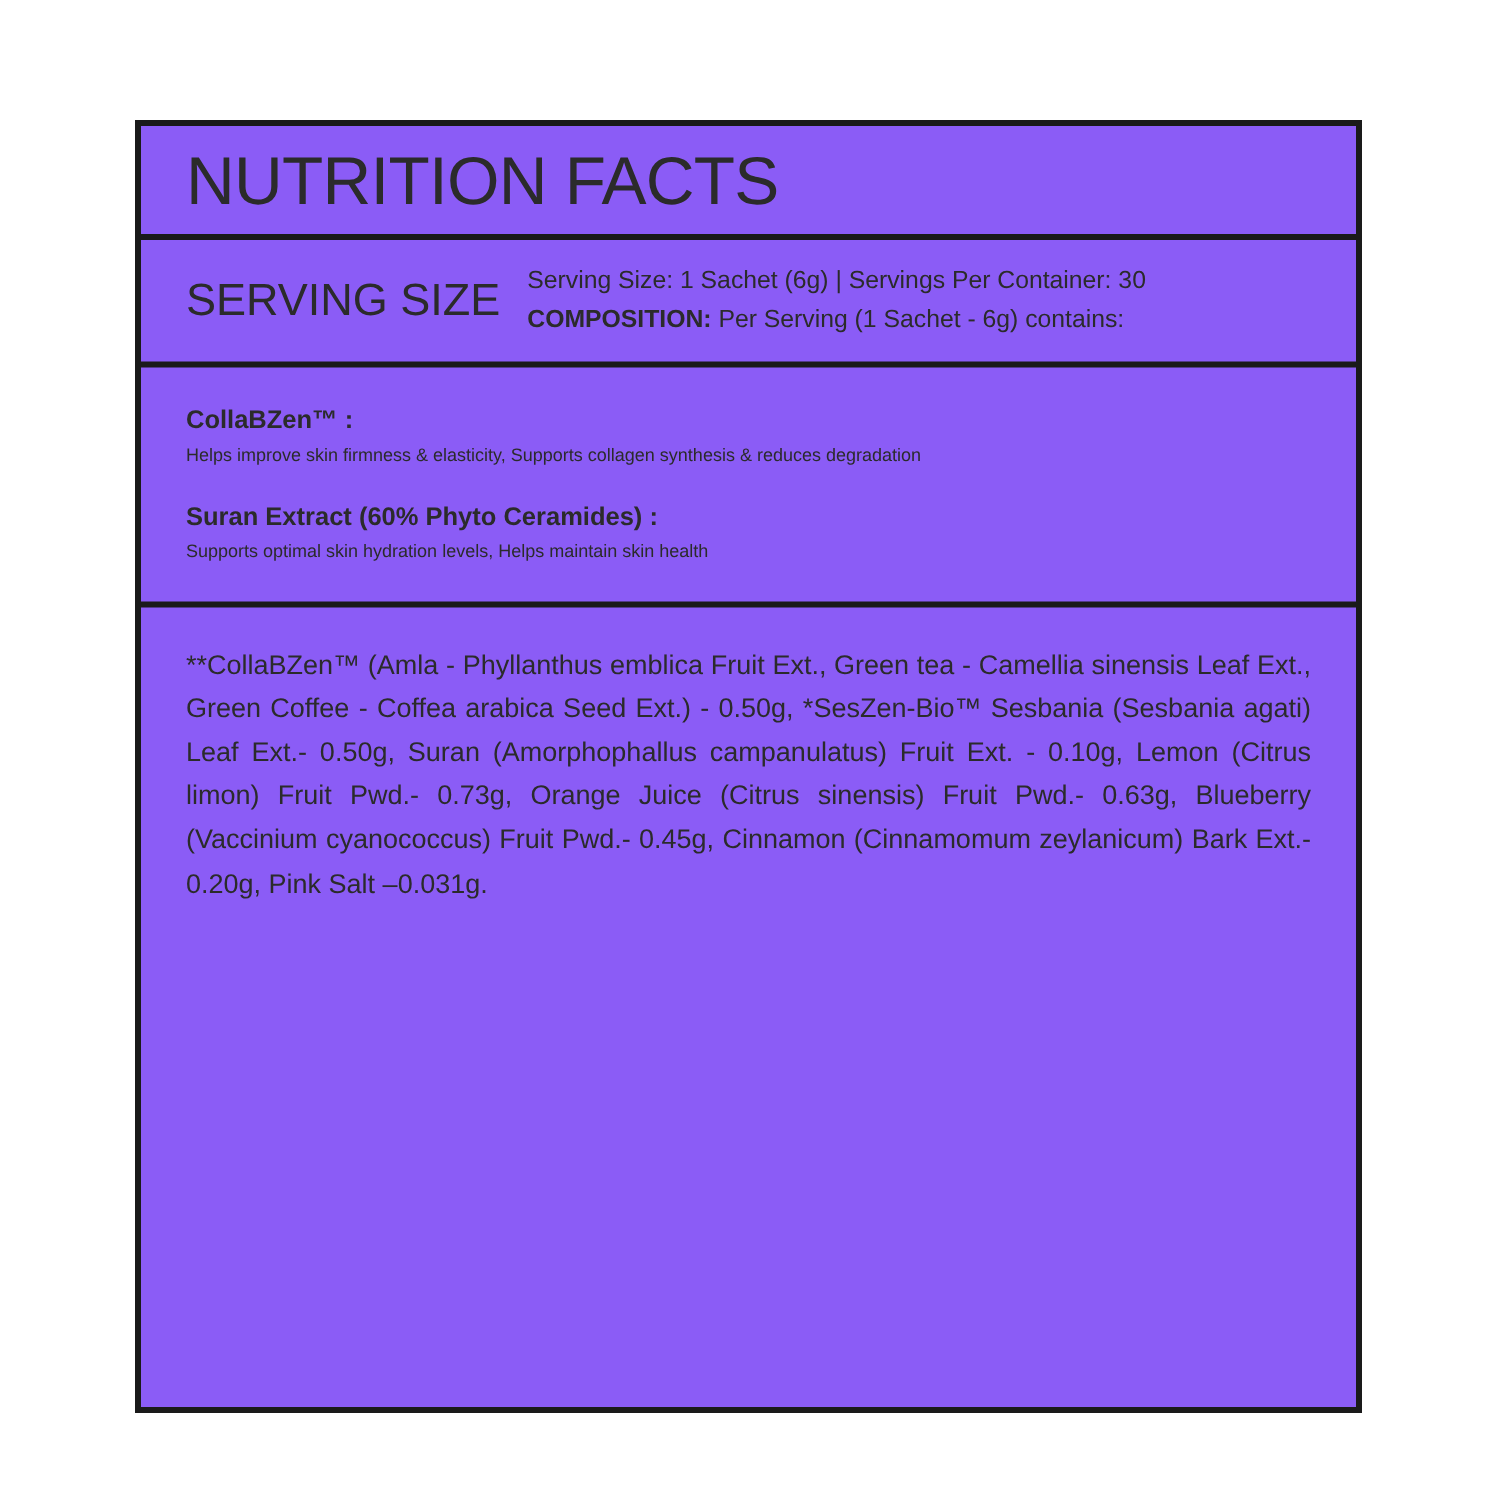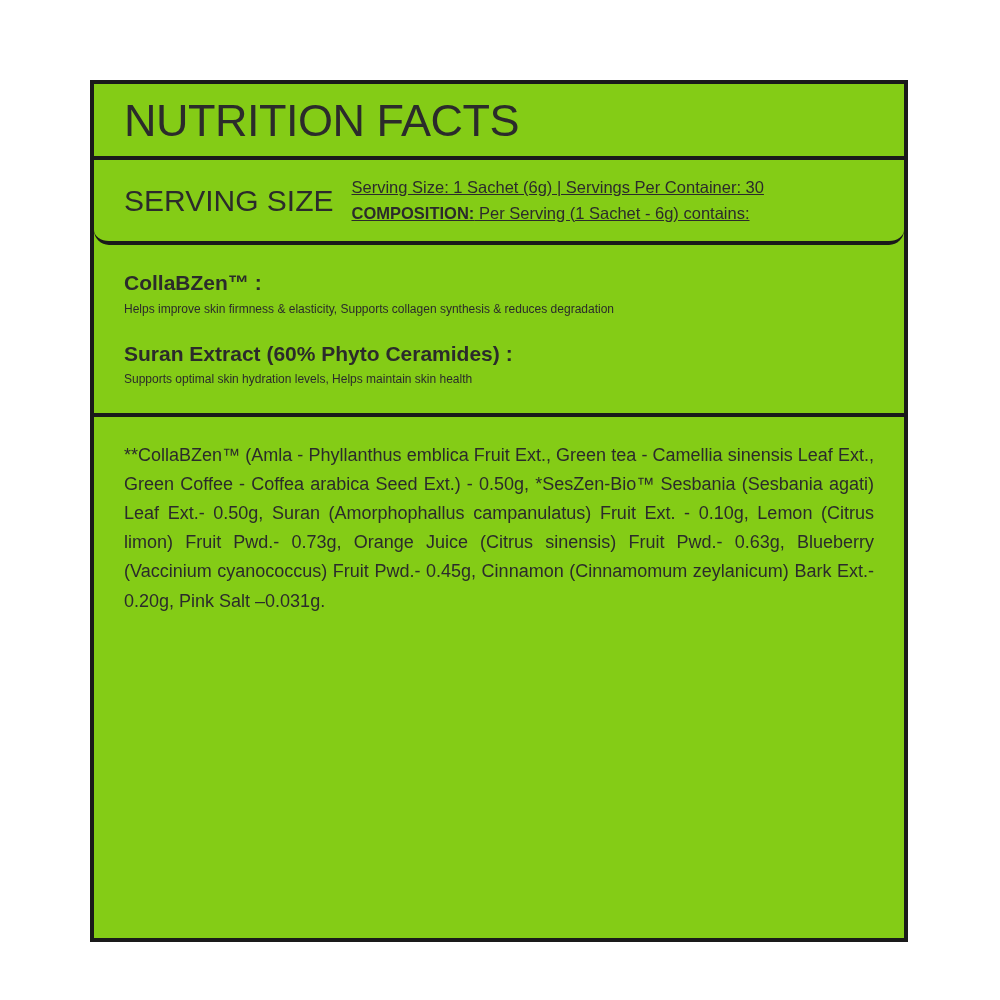--- a/index.html
+++ b/index.html
@@ -12,21 +12,21 @@
   }
 
   #label-panel {
     position: absolute;
     left: 90px;
     top: 80px;
     width: 818px;
     height: 862px;
     border: 4px solid #1a1a1a;
     box-sizing: border-box;
-    background: #84cc16;
+    background: #8b5cf6;
   }
 
   
   .title-row {
     height: 76px;
     border-bottom: 4px solid #1a1a1a;
     box-sizing: border-box;
     display: flex;
     align-items: center;
     padding: 0 0 0 30px;
@@ -40,51 +40,49 @@
   }
 
   
   .serving-row {
     height: 85px;
     border-bottom: 4px solid #1a1a1a;
     box-sizing: border-box;
     display: flex;
     align-items: center;
     padding: 0 22px 0 30px;
-    border-radius: 15px;
   }
   .serving-label {
     font-size: 30px;
     color: #2b2b2b;
     font-weight: 400;
     white-space: nowrap;
     line-height: 1;
     flex: 0 0 auto;
     padding-right: 18px;
   }
   .serving-text {
     flex: 1 1 auto;
     font-size: 16.5px;
     color: #2b2b2b;
     line-height: 1.55;
     text-align: left;
-    text-decoration: underline;
   }
   .serving-text .bold { font-weight: bold; }
 
   
   .benefits {
     border-bottom: 4px solid #1a1a1a;
     box-sizing: border-box;
     padding: 22px 30px 20px 30px;
   }
   .benefit { margin-bottom: 20px; }
   .benefit:last-child { margin-bottom: 4px; }
   .benefit-name {
-    font-size: 21px;
+    font-size: 17px;
     font-weight: bold;
     color: #2b2b2b;
     line-height: 1.5;
     margin-bottom: 2px;
   }
   .benefit-desc {
     font-size: 12px;
     color: #2b2b2b;
     line-height: 1.45;
     max-width: 730px;

